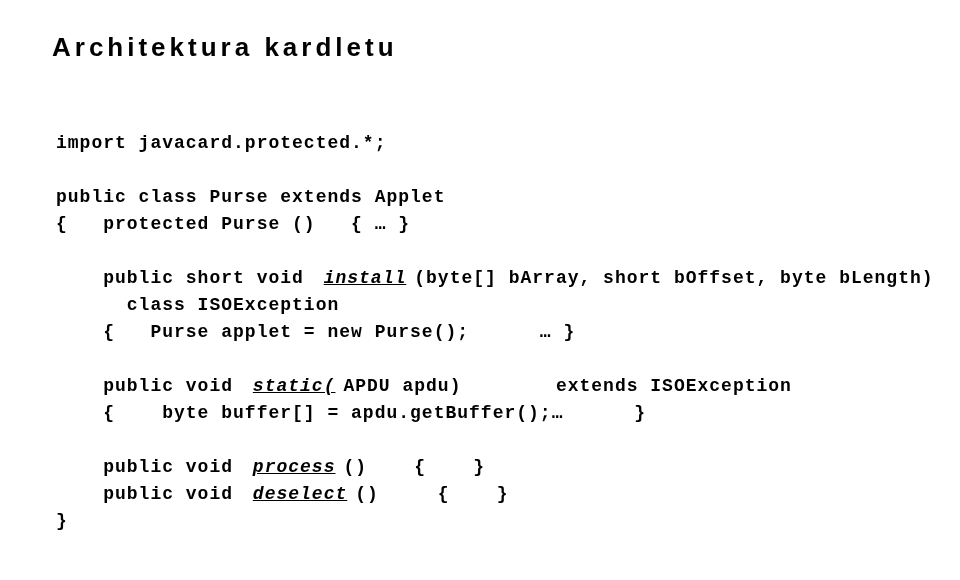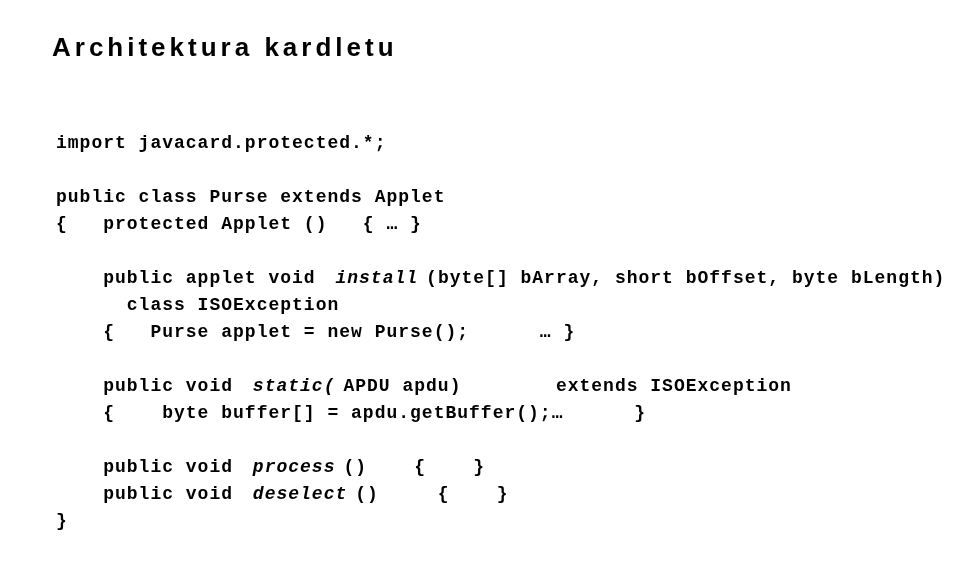--- a/index.html
+++ b/index.html
@@ -20,35 +20,36 @@
       font-size: 26px;
       font-weight: bold;
       letter-spacing: 4px;
       margin-bottom: 40px;
     }
     .code {
       white-space: pre;
       line-height: 1.5;
     }
     .underline-it {
+      text-decoration: underline;
       font-style: italic;
     }
   </style>
 </head>
 <body>
 
 <div class="title">Architektura kardletu</div>
 
 <div class="code">
 <span>import javacard.protected.*;</span>
 
 <span>public class Purse extends Applet</span>
-<span>{   protected Applet ()   { … }</span>
+<span>{   protected Purse ()   { … }</span>
 
-<span>    public applet void </span><span class="underline-it">install</span><span>(byte[] bArray, short bOffset, byte bLength)</span>
+<span>    public short void </span><span class="underline-it">install</span><span>(byte[] bArray, short bOffset, byte bLength)</span>
 <span>      class ISOException</span>
 <span>    {   Purse applet = new Purse();      … }</span>
 
 <span>    public void </span><span class="underline-it">static(</span><span>APDU apdu)        extends ISOException</span>
 <span>    {    byte buffer[] = apdu.getBuffer();…      }</span>
 
 <span>    public void </span><span class="underline-it">process</span><span>()    {    }</span>
 <span>    public void </span><span class="underline-it">deselect</span><span>()     {    }</span>
 <span>}</span>
 </div>

